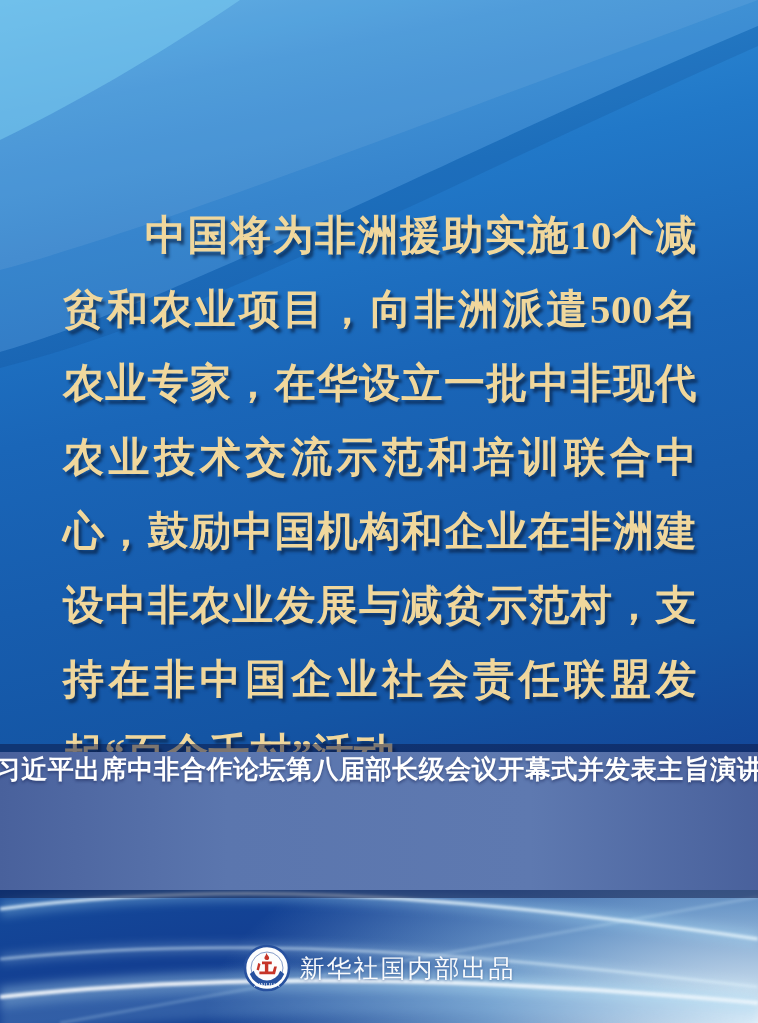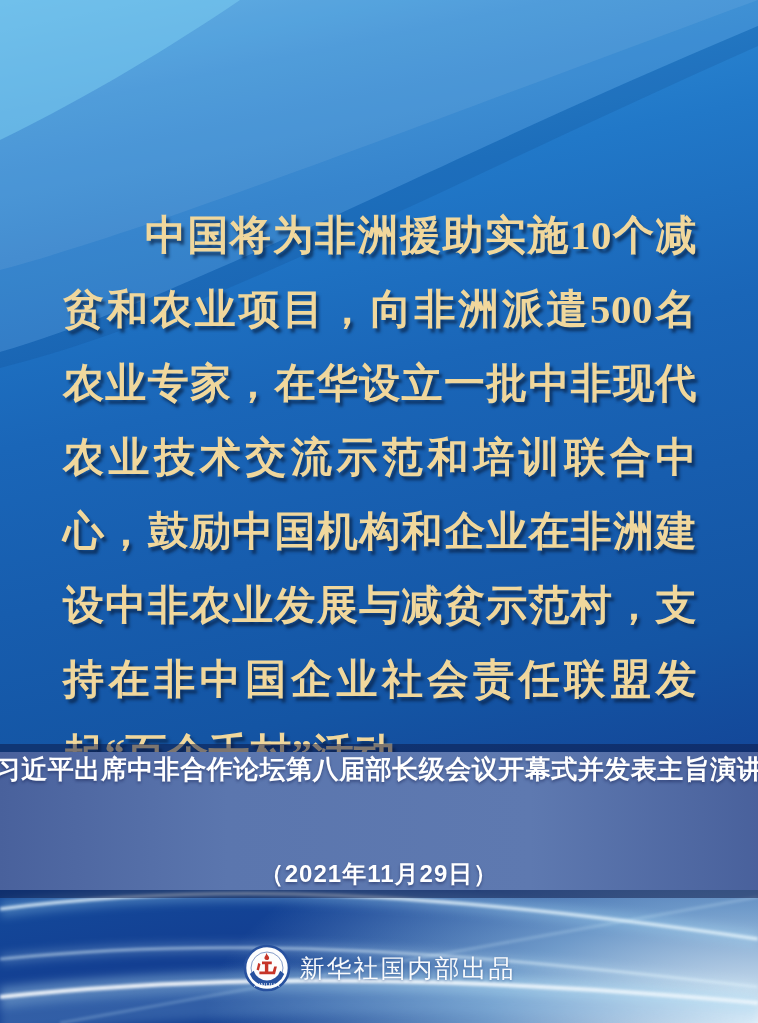--- a/index.html
+++ b/index.html
@@ -121,21 +121,20 @@
     <path d="M0,134 C260,106 520,118 758,140" stroke="#bfe8f8" stroke-width="20" fill="none" opacity="0.38" filter="url(#b2)"></path>
     <path d="M0,134 C260,106 520,118 758,140" stroke="#ffffff" stroke-width="4" fill="none" opacity="0.95" filter="url(#b1)"></path>
     <path d="M60,160 L758,34" stroke="#d4eefb" stroke-width="2" fill="none" opacity="0.35" filter="url(#b1)"></path>
     <path d="M0,155 C300,128 560,132 758,150" stroke="#9ccdf0" stroke-width="30" fill="none" opacity="0.22" filter="url(#b2)"></path>
   </svg>
 
   <p class="quote">中国将为非洲援助实施10个减贫和农业项目，向非洲派遣500名农业专家，在华设立一批中非现代农业技术交流示范和培训联合中心，鼓励中国机构和企业在非洲建设中非农业发展与减贫示范村，支持在非中国企业社会责任联盟发起“百企千村”活动。</p>
 
   <div class="caption-band">
     <div class="caption-title">习近平出席中非合作论坛第八届部长级会议开幕式并发表主旨演讲</div>
-    <div class="caption-date">（2021年11月29日）</div>
   </div>
 
   <div class="footer">
     <svg class="logo" viewBox="0 0 48 48">
       <circle cx="24" cy="24" r="22" fill="#fdfdfd" stroke="#27519f" stroke-width="2.6"></circle>
       <circle cx="24" cy="24" r="16" fill="none" stroke="#27519f" stroke-width="0.7" opacity="0.8"></circle>
       <path fill="#c63428" d="M23.2,8.8 c0.3,2.4 -1.8,3.6 -1.8,5.3 c0,1.2 1,2 2.4,2 c1.4,0 2.4,-0.9 2.4,-2.1 c0,-1.8 -2.3,-2.8 -3,-5.2 z"></path>
       <path fill="#c63428" d="M19,17.6 h9.8 v2.6 h-3.5 v7.2 h4.4 l1.5,-5 h2.7 l-1.9,7.9 h-15.6 v-2.9 h5.5 v-7.2 h-2.9 z"></path>
       <path fill="#c63428" d="M15.2,19 l2.3,1 -1.6,6.6 -2.3,-0.9 z"></path>
       <path d="M6.8,30 A18.4,18.4 0 0 0 41.2,30 L37.2,26.8 A13.8,13.8 0 0 1 10.8,26.8 Z" fill="#27519f"></path>

